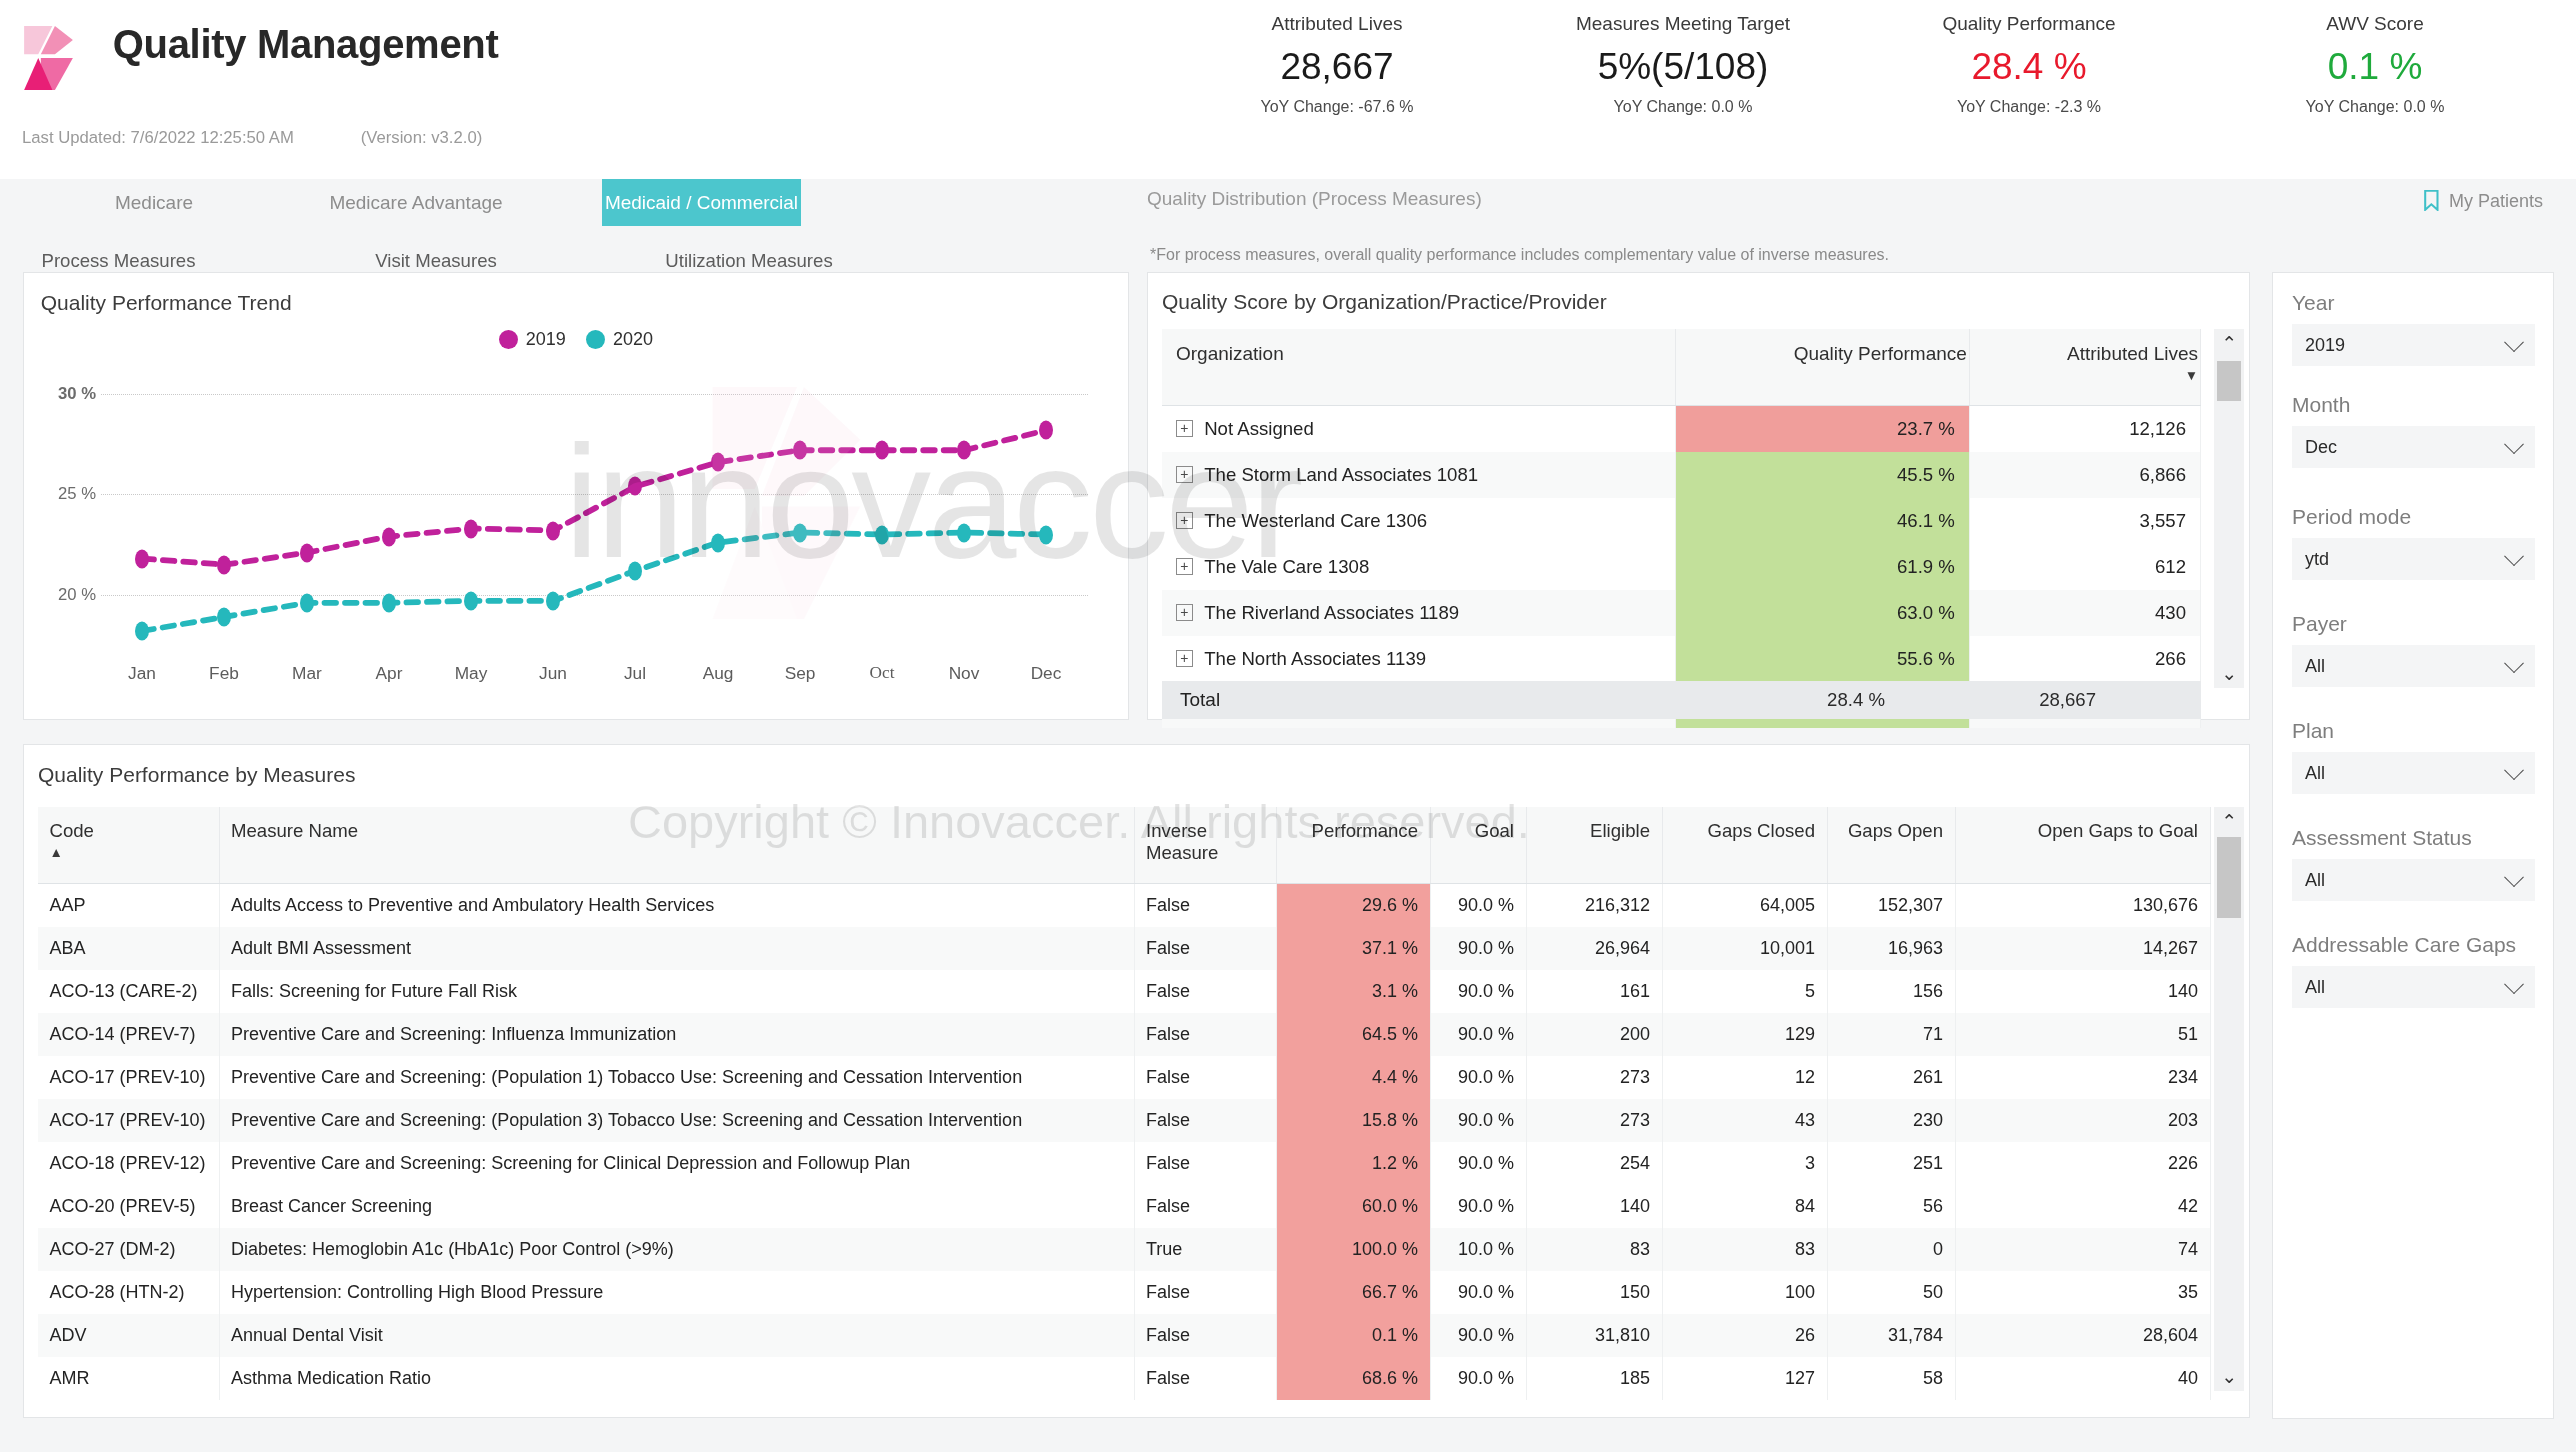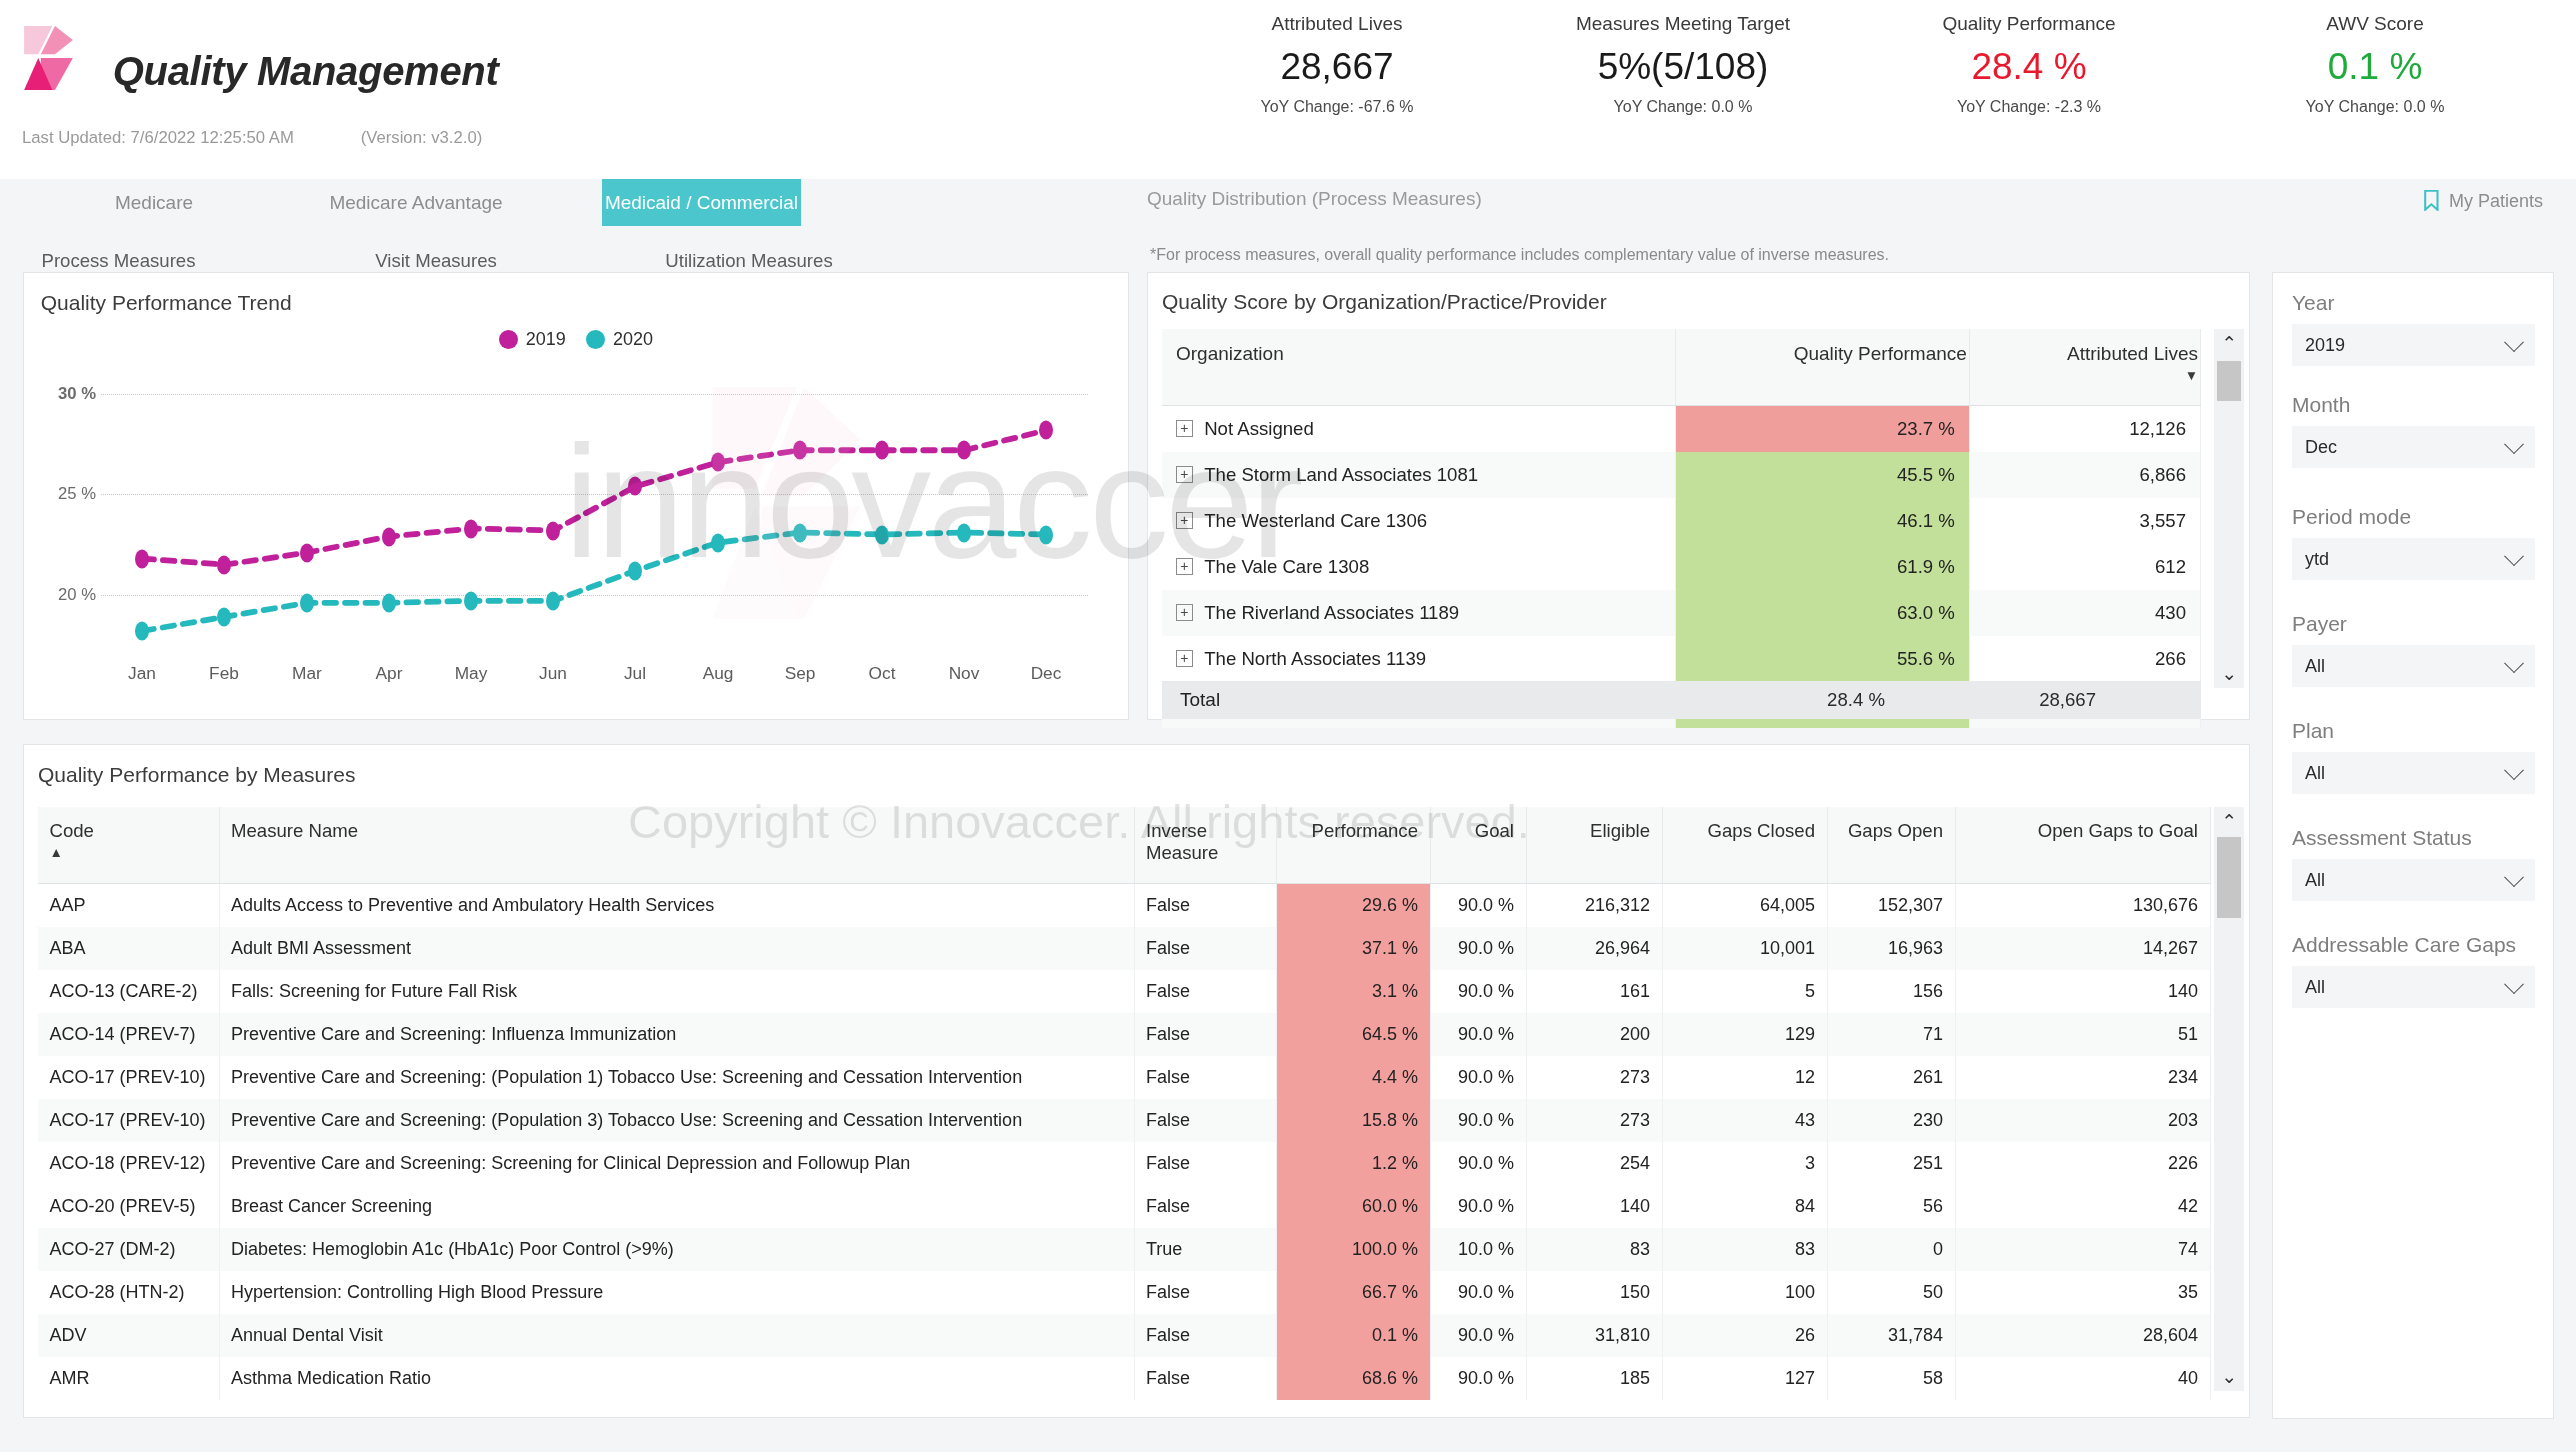--- a/index.html
+++ b/index.html
@@ -10,21 +10,21 @@
     color: #2b2b2b;
     overflow: hidden;
   }
   .app { position: relative; width: 2576px; height: 1452px; }
 
   
   .header {
     position: absolute; left: 0; top: 0; width: 2576px; height: 179px;
     background: #ffffff;
   }
-  .brand { position: absolute; left: 19px; top: 22px; display: flex; align-items: flex-end; font-style: italic; }
+  .brand { position: absolute; left: 19px; top: 22px; display: flex; align-items: flex-start; }
   .logo-mark { width: 77px; height: 72px; position: relative; flex: none; }
   .app-title {
     font-size: 40px; font-weight: bold; color: #282828; letter-spacing: -0.3px;
     margin-left: 16.7px; white-space: nowrap;
   }
   .sub-meta { position: absolute; left: 22px; top: 128px; white-space: nowrap; }
   .sub-meta span { font-size: 16.7px; color: #9a9a9a; }
   .sub-meta .ver { margin-left: 64px; }
 
   .kpis { position: absolute; right: 28px; top: 14px; display: flex; }
@@ -304,21 +304,21 @@
         <div class="pt" title="2020 Dec: 23 %" style="left: 945px; top: 153px; background: rgb(37, 184, 188);"></div>
         <div class="xtick" style="left: 41px;">Jan</div>
         <div class="xtick" style="left: 123px;">Feb</div>
         <div class="xtick" style="left: 206px;">Mar</div>
         <div class="xtick" style="left: 288px;">Apr</div>
         <div class="xtick" style="left: 370px;">May</div>
         <div class="xtick" style="left: 452px;">Jun</div>
         <div class="xtick" style="left: 534px;">Jul</div>
         <div class="xtick" style="left: 617px;">Aug</div>
         <div class="xtick" style="left: 699px;">Sep</div>
-        <div class="xtick" style="left: 781px;">Oct</div>
+        <div class="xtick" style="left: 781px; font-family: Liberation Serif, serif;">Oct</div>
         <div class="xtick" style="left: 863px;">Nov</div>
         <div class="xtick" style="left: 945px;">Dec</div>
       </div>
   </div>
 
   <div class="card" id="org-card">
     <div style="position:absolute;left:14px;top:16.7px;" class="card-title">Quality Score by Organization/Practice/Provider</div>
     <div class="otbl-wrap">
       <table class="otbl">
         <colgroup>

